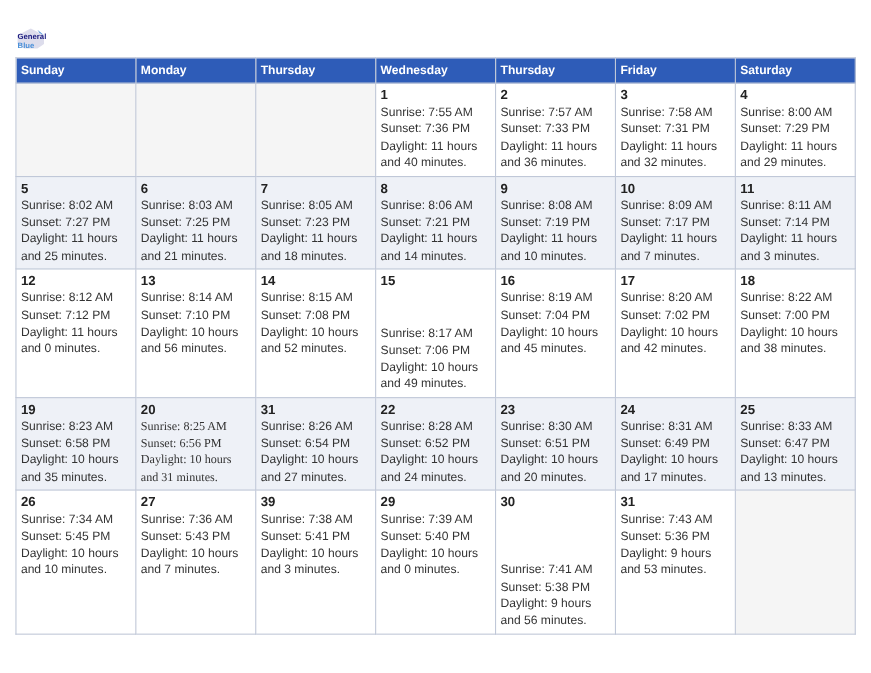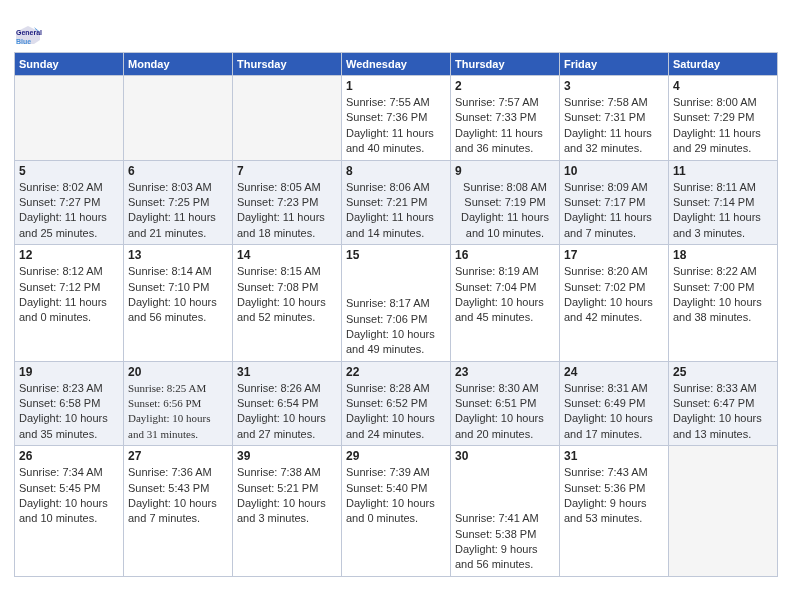--- a/index.html
+++ b/index.html
@@ -183,21 +183,21 @@
           </td>
           <td>
             <span class="day-num">8</span>
             <div class="day-info" style="white-space: pre-line;">Sunrise: 8:06 AM
 Sunset: 7:21 PM
 Daylight: 11 hours
 and 14 minutes.</div>
           </td>
           <td>
             <span class="day-num">9</span>
-            <div class="day-info" style="white-space: pre-line; text-align: center;">Sunrise: 8:08 AM
+            <div class="day-info" style="white-space: pre-line;">Sunrise: 8:08 AM
 Sunset: 7:19 PM
 Daylight: 11 hours
 and 10 minutes.</div>
           </td>
           <td>
             <span class="day-num">10</span>
             <div class="day-info" style="white-space: pre-line;">Sunrise: 8:09 AM
 Sunset: 7:17 PM
 Daylight: 11 hours
 and 7 minutes.</div>
@@ -323,21 +323,21 @@
           <td>
             <span class="day-num">27</span>
             <div class="day-info" style="white-space: pre-line;">Sunrise: 7:36 AM
 Sunset: 5:43 PM
 Daylight: 10 hours
 and 7 minutes.</div>
           </td>
           <td>
             <span class="day-num">39</span>
             <div class="day-info" style="white-space: pre-line;">Sunrise: 7:38 AM
-Sunset: 5:21 PM
+Sunset: 5:41 PM
 Daylight: 10 hours
 and 3 minutes.</div>
           </td>
           <td>
             <span class="day-num">29</span>
             <div class="day-info" style="white-space: pre-line;">Sunrise: 7:39 AM
 Sunset: 5:40 PM
 Daylight: 10 hours
 and 0 minutes.</div>
           </td>

